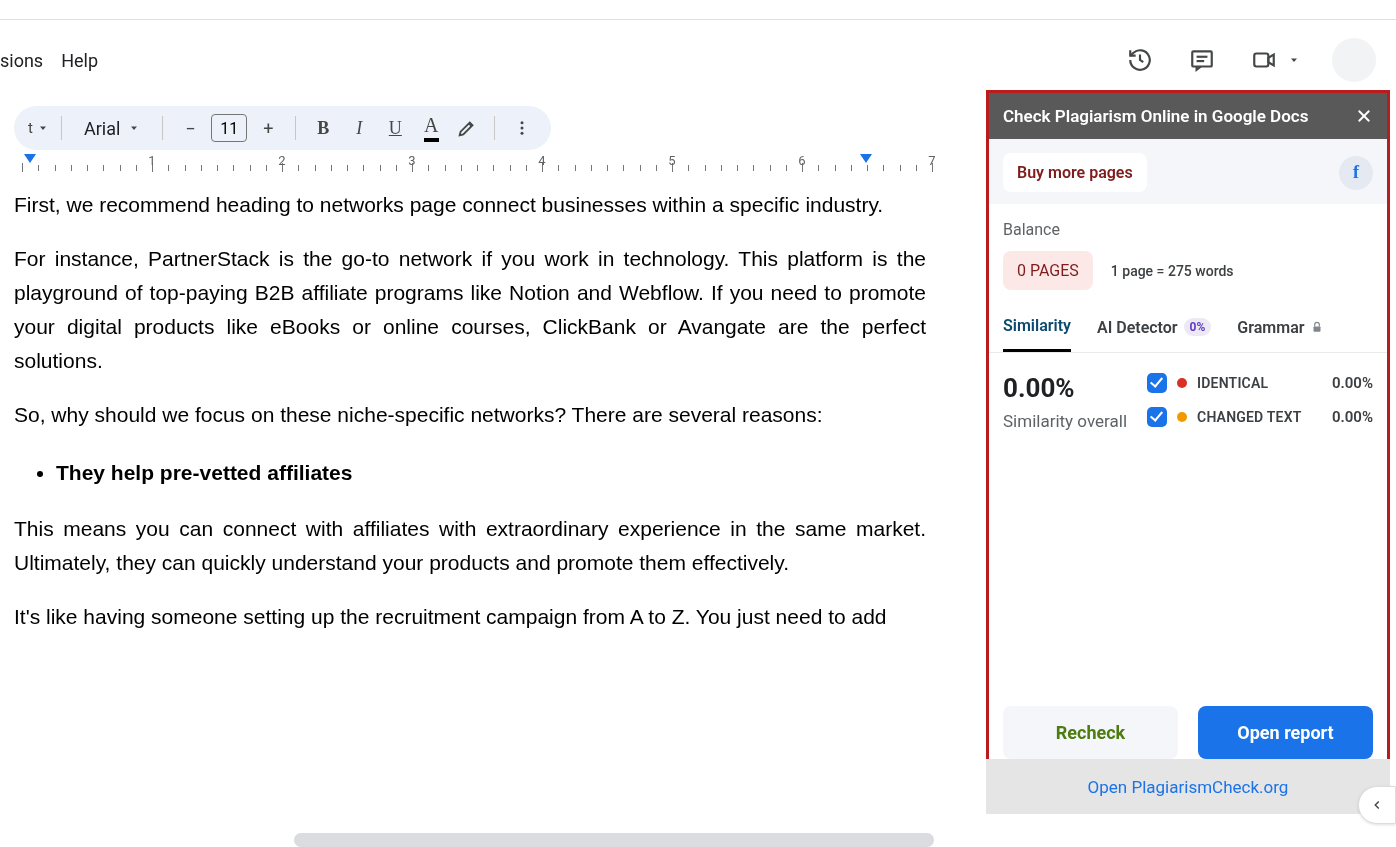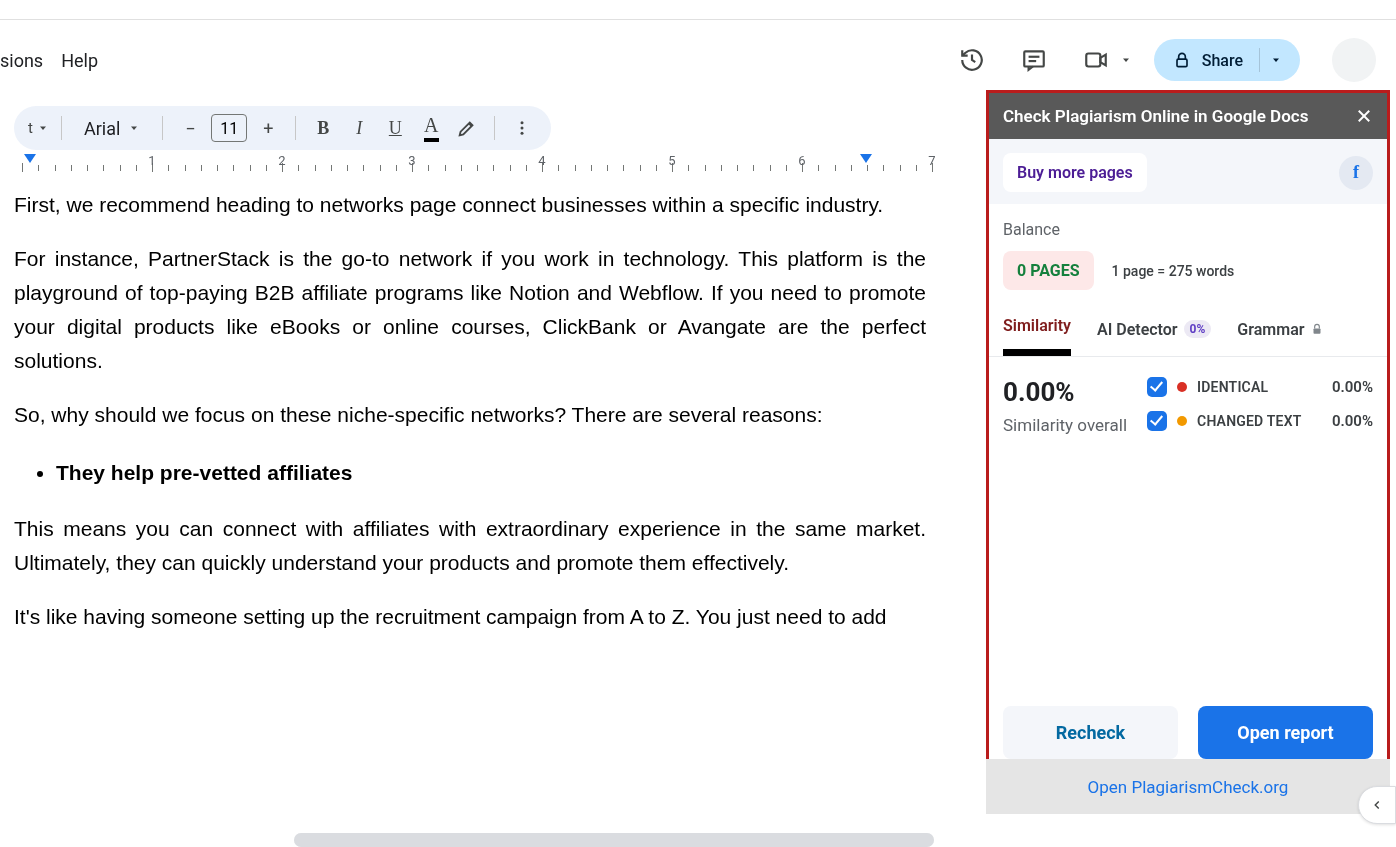--- a/index.html
+++ b/index.html
@@ -43,49 +43,49 @@
 .page p { margin-bottom: 20px; text-align: justify; }
 .page ul { list-style: disc; margin-left: 42px; margin-bottom: 20px; }
 .page ul li { font-weight: 700; padding: 4px 0; text-align: left; }
 .page .li-item { margin-bottom: 18px;}
 
 
 .sidebarborder { position: absolute; top: 90px; right: 6px; width: 404px; height: 692px; border: 3px solid #b91c1c; background: #fff; }
 .sb-header { height: 46px; background: #595959; color: #fff; display: flex; align-items: center; justify-content: space-between; padding: 0 14px; font-size: 17px; font-weight: 600;}
 .sb-body { padding: 0; display:flex; flex-direction:column; height: calc(100% - 46px);}
 .sb-top { background:#f4f6fa; padding: 14px 14px 12px 14px; display:flex; align-items:center; justify-content:space-between;}
-.buymore { background:#fff; color:#4c1d95; font-weight:600; font-size:16px; padding:10px 14px; border-radius:8px; cursor:pointer;}
+.buymore { background:#fff; color:#7f1d1d; font-weight:600; font-size:16px; padding:10px 14px; border-radius:8px; cursor:pointer;}
 .f-circle { width:34px; height:34px; border-radius:50%; background:#e4e9f2; display:flex; align-items:center; justify-content:center; color:#1a73e8; font-weight:700; font-family: Georgia, serif; font-size:18px; cursor:pointer;}
 .sb-balance { padding: 16px 14px 8px 14px;}
 .balance-label { color:#5f6368; font-size:16px; margin-bottom:12px;}
 .balance-row { display:flex; align-items:center; gap:18px;}
-.pages-badge { background:#fde8e8; color:#15803d; font-weight:700; padding:10px 14px; border-radius:8px; font-size:16px;}
+.pages-badge { background:#fde8e8; color:#7f1d1d; font-weight:400; padding:10px 14px; border-radius:8px; font-size:16px;}
 .words-eq { color:#3c4043; font-size:14px; font-weight:500;}
 .tabs { display:flex; gap:26px; padding: 18px 14px 0 14px; border-bottom:1px solid #e8eaed; font-size:16px; font-weight:600; color:#3c4043;}
 .tab { padding-bottom:14px; cursor:pointer; display:flex; align-items:center; gap:6px;}
-.tab.active { color:#7f1d1d; border-bottom:7px solid #000000; }
+.tab.active { color:#0c4a6e; border-bottom:3px solid #000000; }
 .tab-badge { background:#ece9f4; color:#5f3dc4; font-size:12px; font-weight:700; border-radius:10px; padding:2px 6px;}
 .lock-ic { color:#80868b; font-size:14px;}
 
 .sim-section { padding: 20px 14px 0 14px; display:flex; justify-content:space-between; gap: 20px;}
 .sim-left { }
 .sim-big { font-size:26px; font-weight:700; color:#202124;}
 .sim-sub { color:#5f6368; font-size:17px; margin-top:8px;}
 .sim-right { flex:1; display:flex; flex-direction:column; gap:14px;}
 .sim-row { display:flex; align-items:center; gap:10px; font-size:14px;}
 .chk { width:20px; height:20px; background:#1a73e8; border-radius:5px; position:relative; cursor:pointer;}
 .chk::after { content:""; position:absolute; left:6px; top:2px; width:5px; height:10px; border:solid #fff; border-width:0 2.5px 2.5px 0; transform:rotate(40deg);}
 .dot { width:10px; height:10px; border-radius:50%;}
 .dot.red { background:#d93025;}
 .dot.orange { background:#f29900;}
 .sim-label { font-weight:600; color:#3c4043; font-size:14px; letter-spacing:0.2px;}
 .sim-pct { margin-left:auto; font-weight:600; color:#3c4043; font-size:15px;}
 
 .sb-footer { margin-top:auto; padding: 16px 14px 20px 14px; display:flex; gap:20px;}
-.btn-ghost { flex:1; text-align:center; background:#f4f6fa; color:#0369a1; font-weight:700; font-size:18px; padding:16px 0; border-radius:8px; cursor:pointer;}
+.btn-ghost { flex:1; text-align:center; background:#f4f6fa; color:#4d7c0f; font-weight:700; font-size:18px; padding:16px 0; border-radius:8px; cursor:pointer;}
 .btn-primary { flex:1; text-align:center; background:#1a73e8; color:#fff; font-weight:700; font-size:18px; padding:16px 0; border-radius:8px; cursor:pointer;}
 
 .bottom-link { position:absolute; top: 759px; right: 6px; width:404px; height: 55px; display:flex; align-items:center; justify-content:center; background:#e5e5e5;}
 .bottom-link a { color:#1a73e8; font-size:17px; text-decoration:none; cursor:pointer;}
 
 .side-collapse { position:absolute; right: 0px; top: 786px; width:38px; height:38px; border:1px solid #dadce0; border-radius:50% 0 0 50%; display:flex; align-items:center; justify-content:center; background:#fff; cursor:pointer; z-index: 5; box-shadow: 0 1px 3px rgba(0,0,0,0.12);}
 .text-color-underline { border-bottom: 4px solid #000; padding-bottom:1px; font-family: Georgia, serif; font-size:20px; font-weight:400;}
 
 
 .hscrollbar { position:absolute; bottom:0; left:280px; width:640px; height:14px; background:#f1f3f4; border-radius:10px;}
@@ -124,31 +124,20 @@
         <svg width="26" height="26" viewBox="0 0 24 24" fill="none" stroke="#444746" stroke-width="2">
             <rect x="3" y="6" width="13" height="12" rx="2"></rect>
             <polygon points="16 10 21 7 21 17 16 14"></polygon>
           </svg>
       </div>
       <div>
         <svg width="12" height="12" viewBox="0 0 24 24" fill="#444746">
             <polygon points="6 9 18 9 12 16"></polygon>
           </svg>
       </div>
-    </div>
-    <div class="sharebtn">
-      <svg width="20" height="20" viewBox="0 0 24 24" fill="none" stroke="#001d35" stroke-width="2">
-          <rect x="6" y="11" width="12" height="9" rx="1.5"></rect>
-          <path d="M8 11V8a4 4 0 0 1 8 0v3"></path>
-        </svg>
-      <span>Share</span>
-      <span class="divider"></span>
-      <svg width="12" height="12" viewBox="0 0 24 24" fill="#001d35">
-          <polygon points="6 9 18 9 12 16"></polygon>
-        </svg>
     </div>
     <div class="avatar"></div>
   </div>
 </div>
 
 <div class="toolbarrow">
   <div class="toolbar">
     <div class="toolbarbtn" style="min-width:20px;">
       <span style="font-size:15px;">t</span>
       <svg width="12" height="12" viewBox="0 0 24 24" fill="#444746" style="margin-left:4px;">

